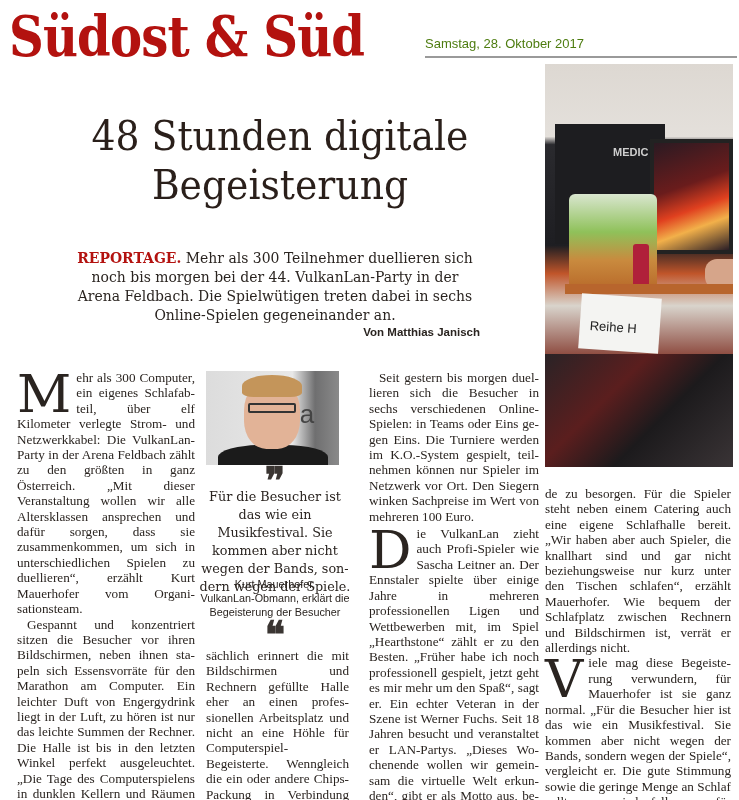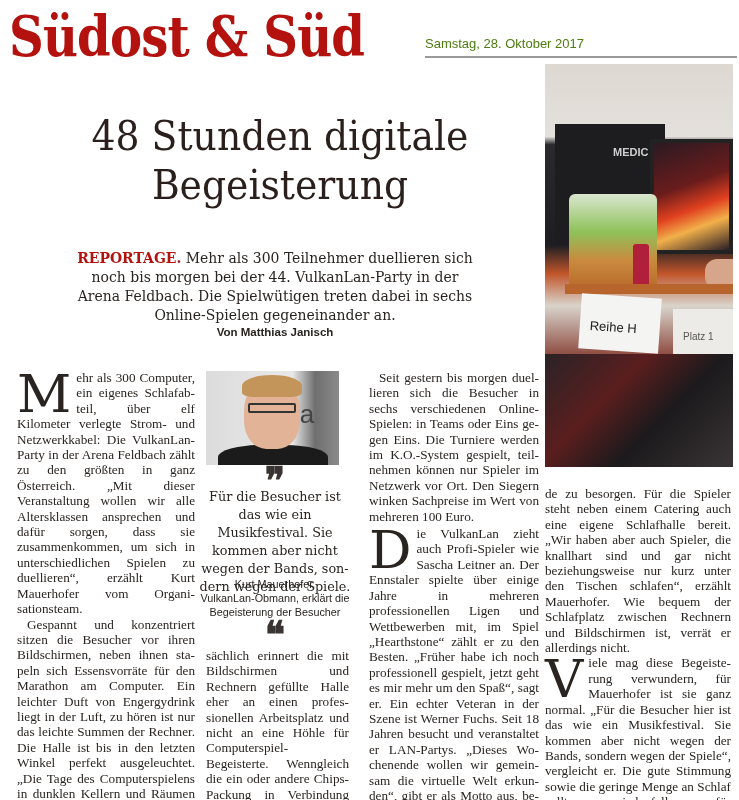--- a/index.html
+++ b/index.html
@@ -45,21 +45,21 @@
       transform: scaleX(0.92); transform-origin: center top;
     }
     .lede {
       position: absolute; left: 70px; top: 248px; width: 410px;
       text-align: center; font-family: "DejaVu Serif", "Liberation Serif", serif;
       font-size: 14.4px; line-height: 19px; color: #2a2420;
       transform: scaleX(0.97); transform-origin: center top;
     }
     .lede .kicker { color: #b3120f; font-weight: bold; }
     .byline {
-      position: absolute; left: 70px; top: 326px; width: 410px; text-align: center;
+      position: absolute; left: 70px; top: 326px; width: 410px; text-align: right;
       font-family: "Liberation Sans", "DejaVu Sans", sans-serif; font-weight: bold;
       font-size: 11.5px; color: #2a2420;
     }
 
     .col {
       position: absolute; font-family: "Liberation Serif", "DejaVu Serif", serif;
       font-size: 13.2px; line-height: 15.4px; color: #2a2420; text-align: justify;
       hyphens: manual;
     }
     .col p { margin: 0; }
@@ -111,21 +111,20 @@
 
 <div class="photo-main">
   <div class="monitor-back"></div>
   <div class="brand">MEDIC</div>
   <div class="screen"></div>
   <div class="bottles"></div>
   <div class="can"></div>
   <div class="hand"></div>
   <div class="shelf"></div>
   <div class="sign">Reihe H</div>
-  <div class="sign2">Platz 1</div>
   <div class="rack"></div>
 </div>
 
 <h1 class="headline">48 Stunden digitale Begeisterung</h1>
 
 <div class="lede">
   <span class="kicker">REPORTAGE.</span><span> Mehr als 300 Teilnehmer duellieren sich noch bis morgen bei der 44. VulkanLan-Party in der Arena Feldbach. Die Spielwütigen treten dabei in sechs Online-Spielen gegeneinander an.</span>
 </div>
 <div class="byline">Von Matthias Janisch</div>
 

